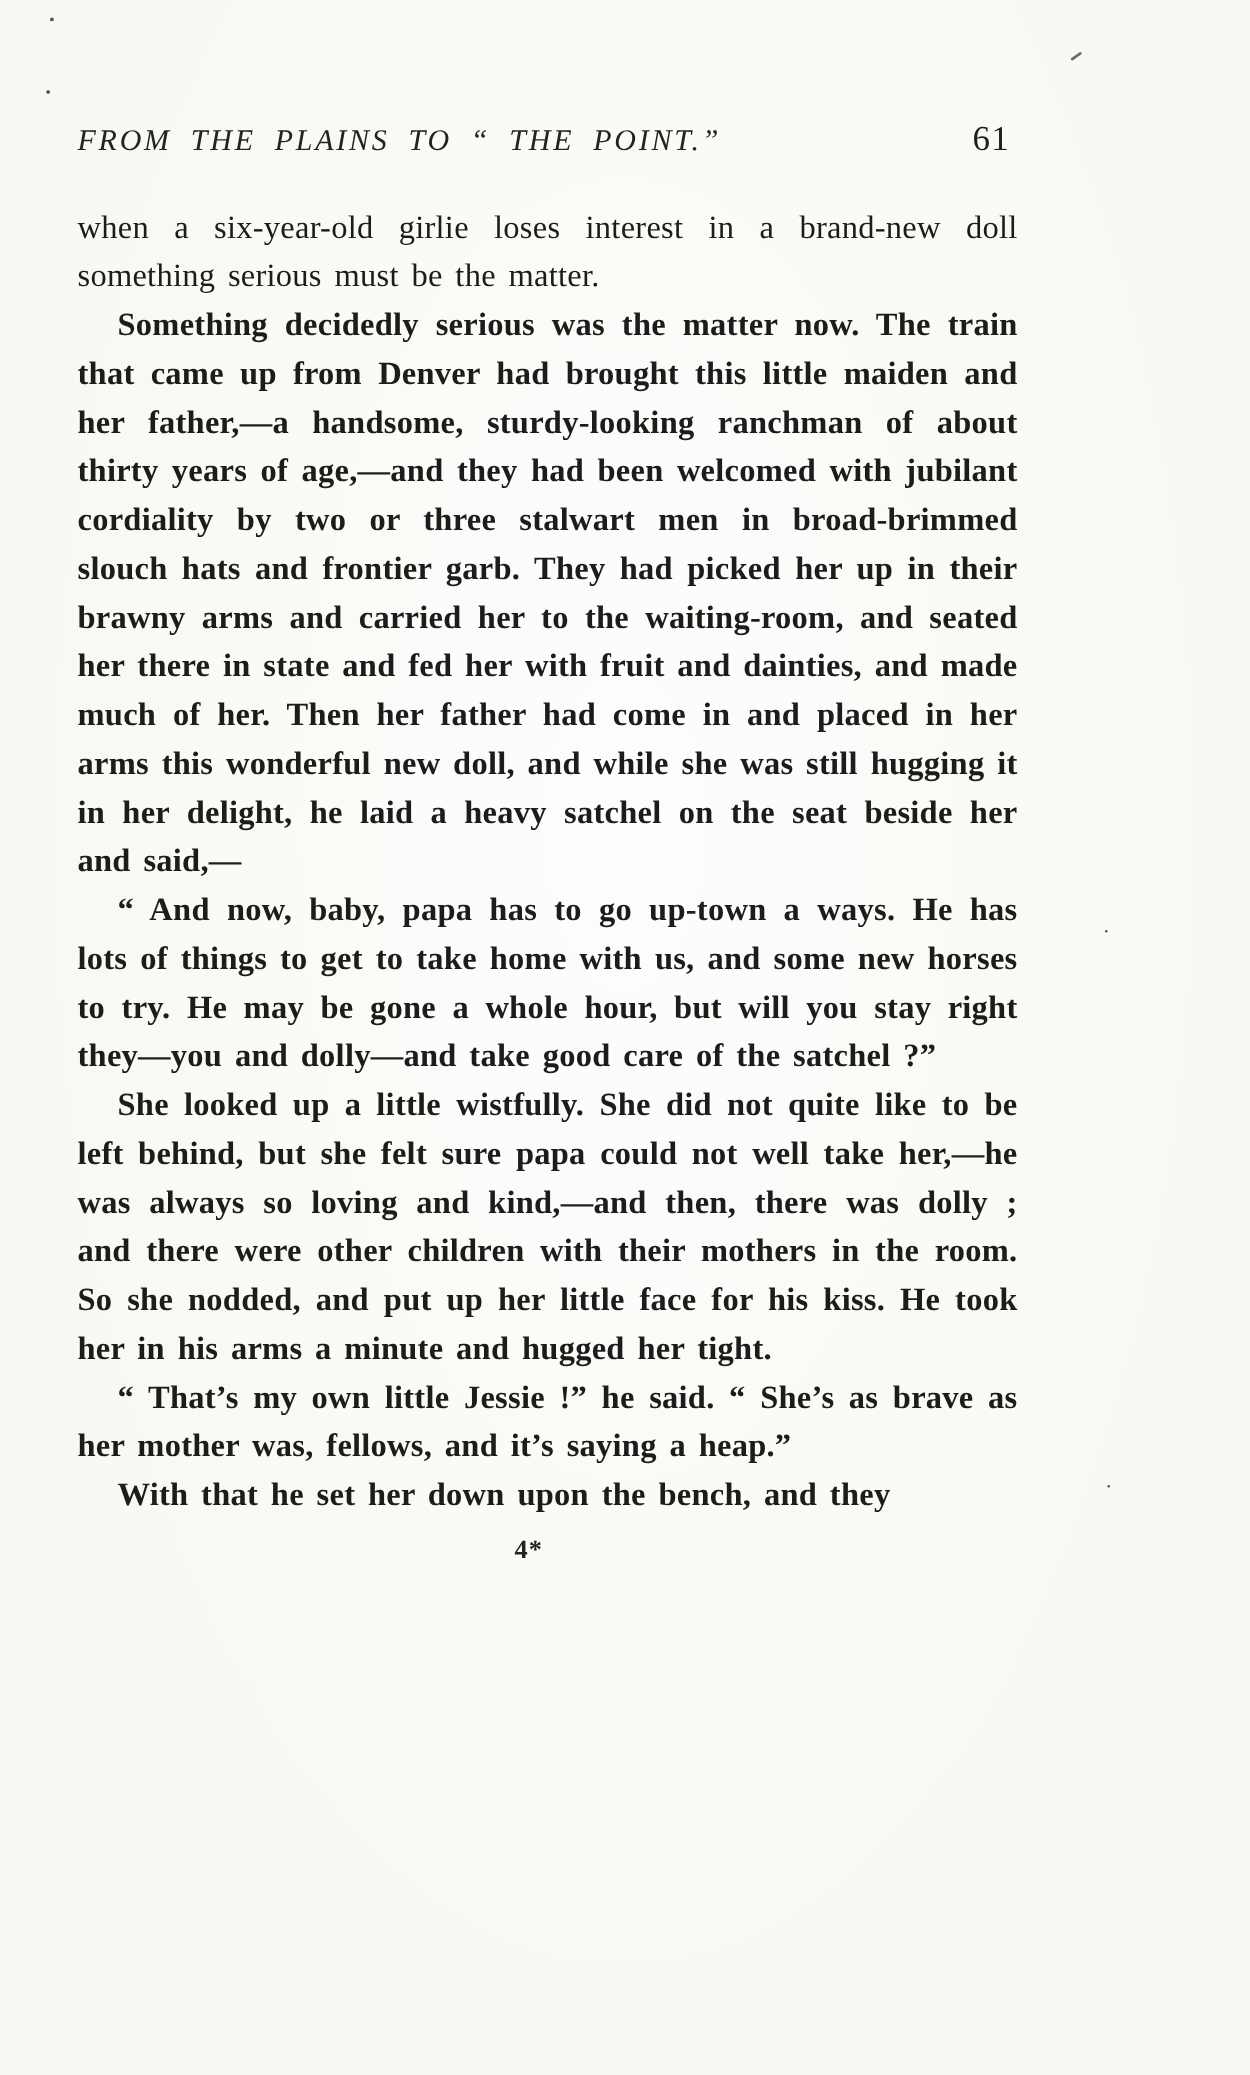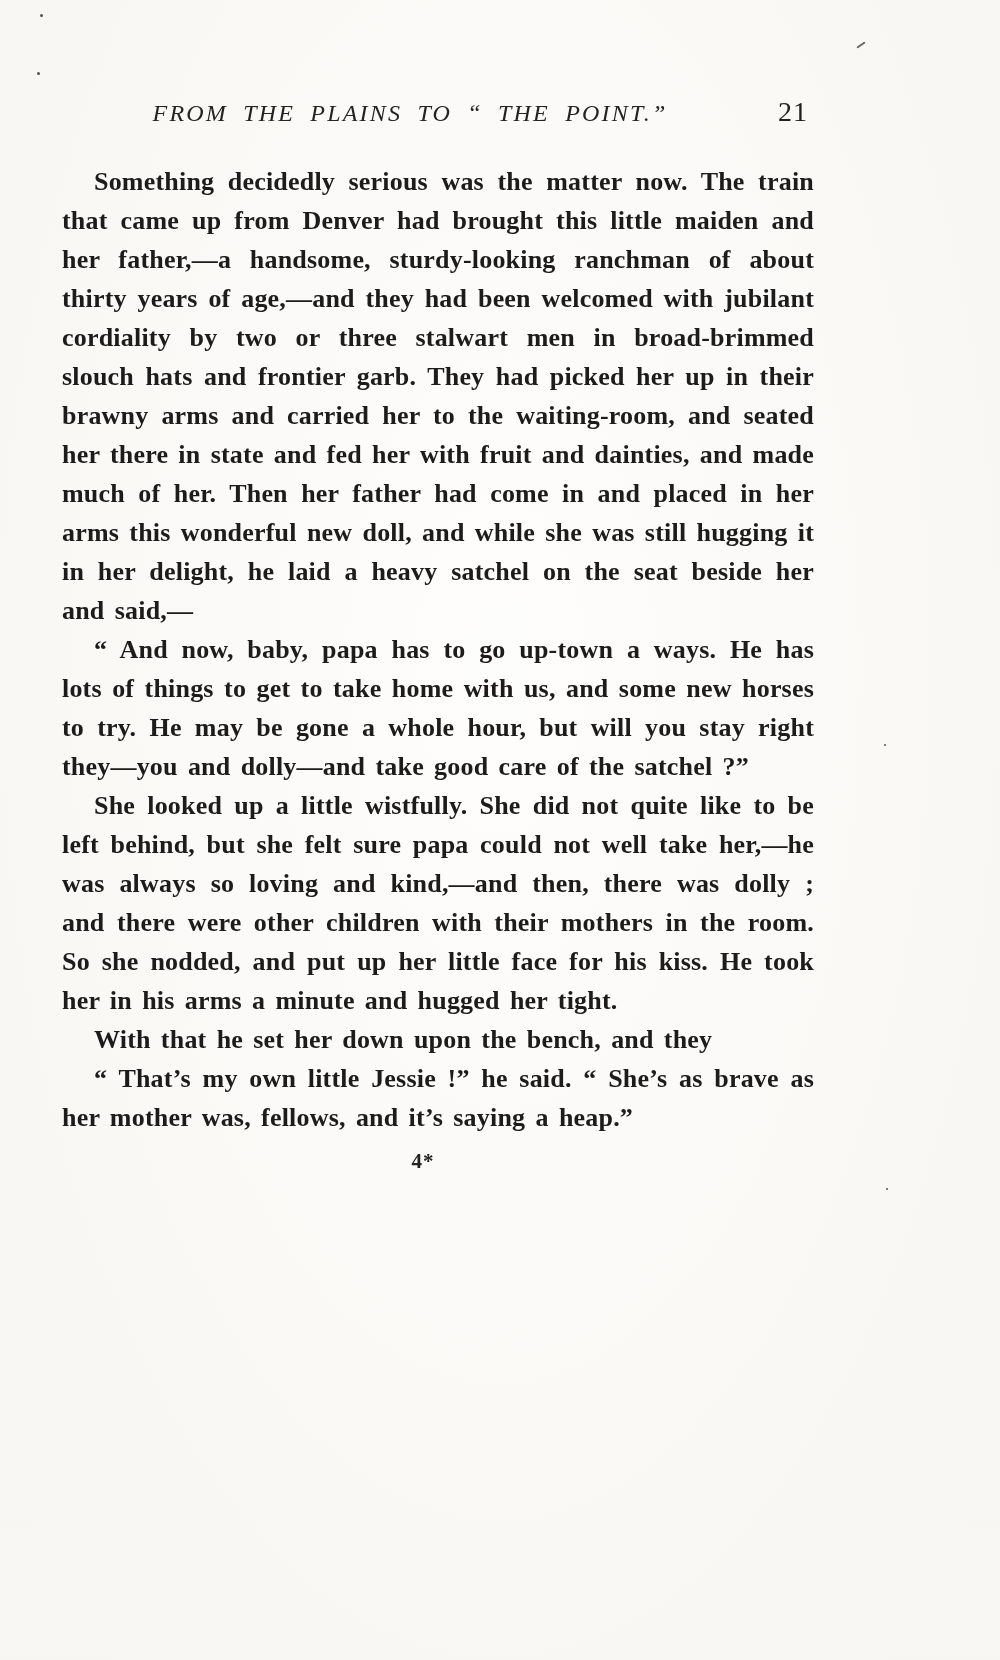--- a/index.html
+++ b/index.html
@@ -24,21 +24,21 @@
     top: 100px;
     width: 752px;
   }
   .running-head {
     position: relative;
     height: 32px;
     margin-bottom: 30px;
   }
   .head-title {
     display: block;
-    text-align: center;
+    text-align: left;
     font-style: italic;
     font-size: 24px;
     letter-spacing: 2.2px;
     word-spacing: 7px;
     padding-right: 56px;
     color: #242320;
     white-space: nowrap;
   }
   .page-number {
     position: absolute;
@@ -90,29 +90,30 @@
   <div class="speck" style="left:40px; top:14px; width:3px; height:3px;"></div>
   <div class="speck" style="left:37px; top:72px; width:3px; height:3px;"></div>
   <div class="tick" style="left:856px; top:44px;"></div>
   <div class="speck" style="left:884px; top:744px; width:2px; height:2px;"></div>
   <div class="speck" style="left:886px; top:1188px; width:2px; height:2px;"></div>
 
   <div class="text-column">
 
     <header class="running-head">
       <span class="head-title">FROM THE PLAINS TO “ THE POINT.”</span>
-      <span class="page-number">21</span>
+      <span class="page-number">61</span>
     </header>
 
     <main class="body-text">
+      <p class="no-indent">when a six-year-old girlie loses interest in a brand-new doll something serious must be the matter.</p>
       <p class="indent">Something decidedly serious was the matter now. The train that came up from Denver had brought this little maiden and her father,—a handsome, sturdy-looking ranchman of about thirty years of age,—and they had been welcomed with jubilant cordiality by two or three stalwart men in broad-brimmed slouch hats and frontier garb. They had picked her up in their brawny arms and carried her to the waiting-room, and seated her there in state and fed her with fruit and dainties, and made much of her. Then her father had come in and placed in her arms this wonderful new doll, and while she was still hugging it in her delight, he laid a heavy satchel on the seat beside her and said,—</p>
       <p class="indent">“ And now, baby, papa has to go up-town a ways. He has lots of things to get to take home with us, and some new horses to try. He may be gone a whole hour, but will you stay right they—you and dolly—and take good care of the satchel ?”</p>
       <p class="indent">She looked up a little wistfully. She did not quite like to be left behind, but she felt sure papa could not well take her,—he was always so loving and kind,—and then, there was dolly ; and there were other children with their mothers in the room. So she nodded, and put up her little face for his kiss. He took her in his arms a minute and hugged her tight.</p>
+      <p class="indent">“ That’s my own little Jessie !” he said. “ She’s as brave as her mother was, fellows, and it’s saying a heap.”</p>
       <p class="indent">With that he set her down upon the bench, and they</p>
-      <p class="indent">“ That’s my own little Jessie !” he said. “ She’s as brave as her mother was, fellows, and it’s saying a heap.”</p>
     </main>
 
     <footer class="page-footer">
       <span>4*</span>
     </footer>
 
   </div>
 </div>
 
 </body></html>

